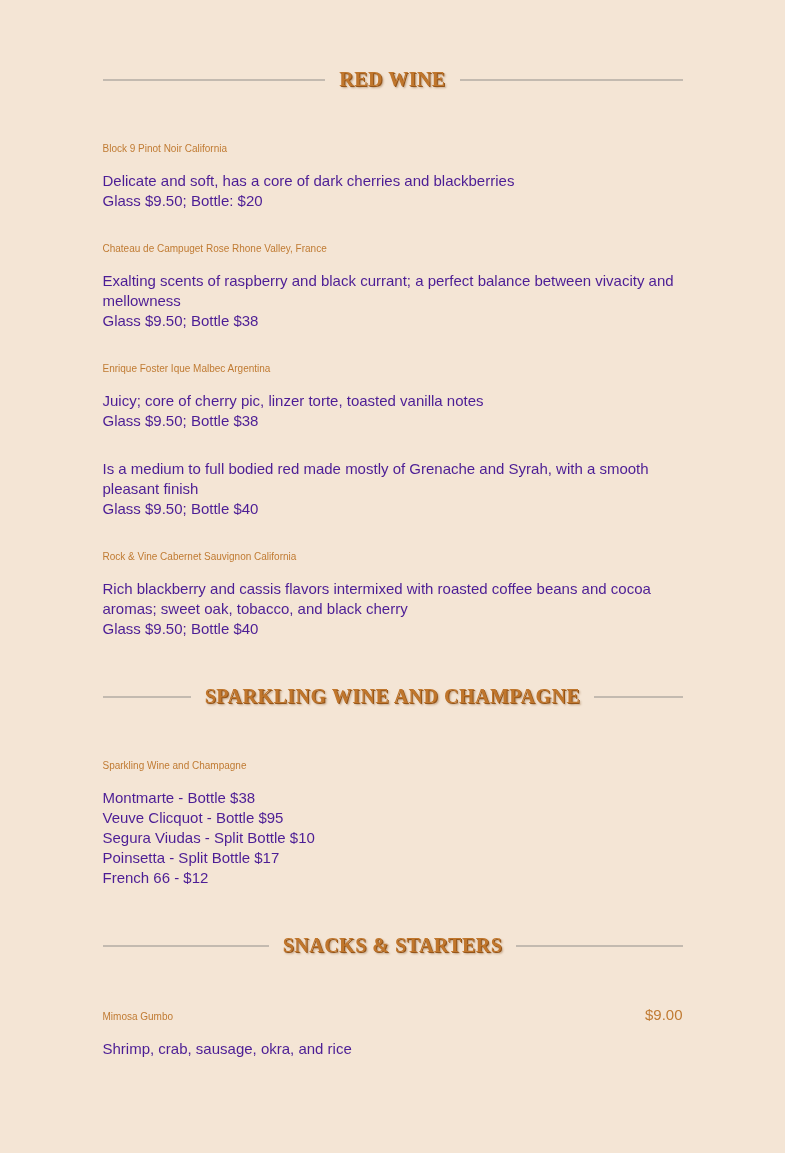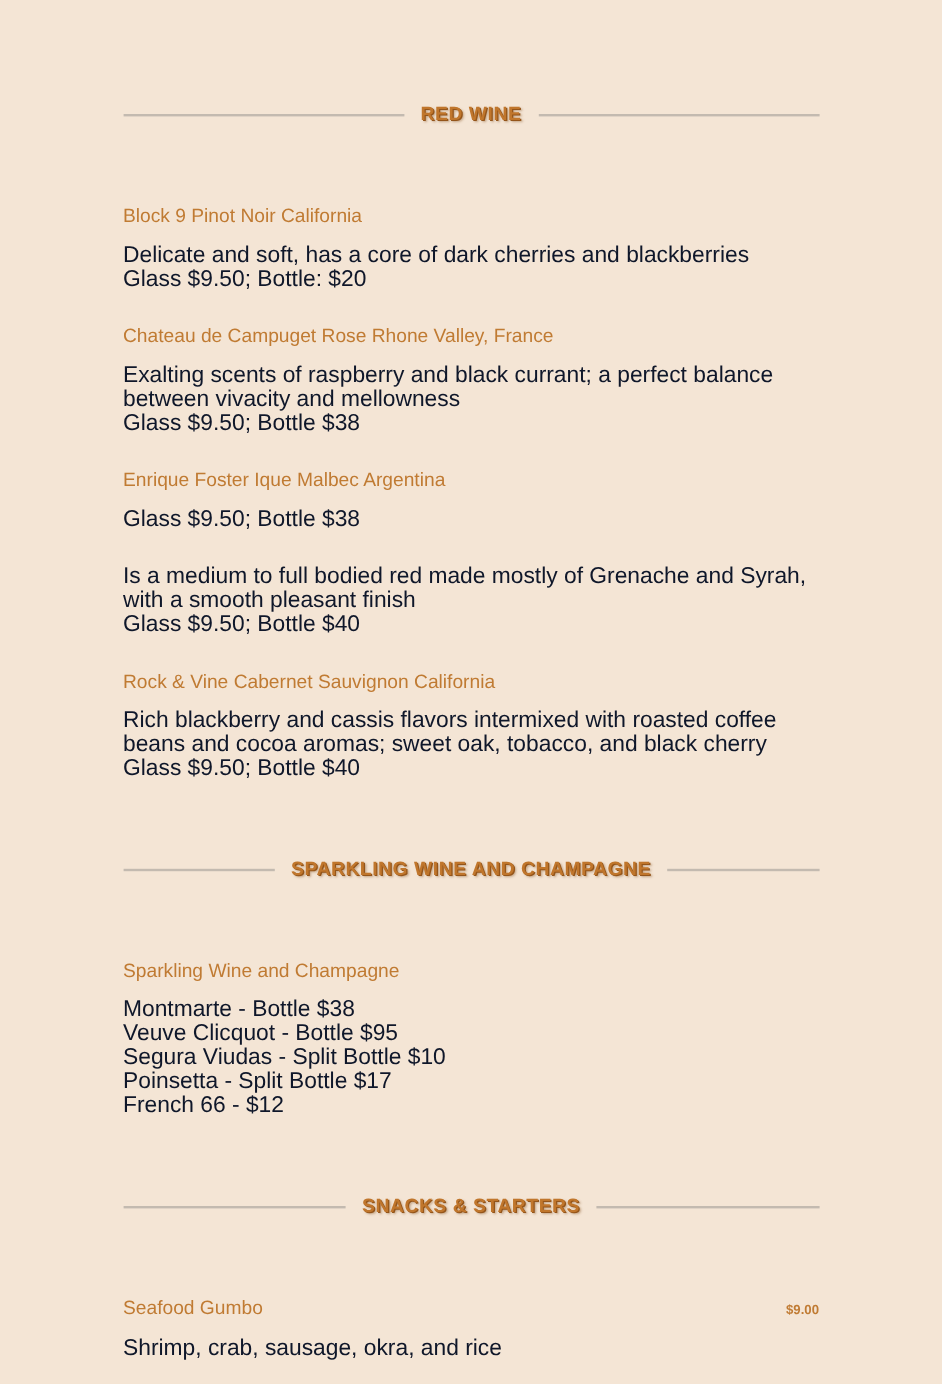--- a/index.html
+++ b/index.html
@@ -25,53 +25,52 @@
     display: flex;
     align-items: center;
     margin-bottom: 44px;
   }
   .sec-line {
     flex: 1;
     height: 2px;
     background: #c3bab0;
   }
   .sec-title {
-    margin: 16px 14px;
-    font-family: Liberation Sans, sans-serif;
+    margin: 0 14px;
+    font-family: Liberation Serif, serif;
     font-weight: 700;
-    font-size: 16px;
+    font-size: 20px;
     line-height: 31px;
     letter-spacing: 0.5px;
     color: #c0762c;
     white-space: nowrap;
     text-shadow: 1px 1px 0 #94551a, 2px 2px 2px rgba(130, 80, 30, 0.45);
   }
   .menu-item .name-row {
     display: flex;
     justify-content: space-between;
     align-items: baseline;
     margin: 0 0 12px 0;
   }
   .item-name {
-    font-size: 16px;
+    font-size: 10px;
     line-height: 20px;
     color: #c07b33;
     margin: 0;
     font-weight: 400;
   }
   .item-price {
-    font-size: 11px;
+    font-size: 15px;
     line-height: 20px;
     color: #c07b33;
-    font-weight: bold;
   }
   .item-body {
-    font-size: 19px;
+    font-size: 15px;
     line-height: 20px;
-    color: #0f172a;
+    color: #4c1d95;
     margin: 0 0 28px 0;
   }
   .item-body div {
     margin: 0;
   }
 </style>
 </head>
 <body>
 
 <div class="page">
@@ -98,20 +97,21 @@
           <div class="item-body">
             <div>Exalting scents of raspberry and black currant; a perfect balance between vivacity and mellowness</div>
             <div>Glass $9.50; Bottle $38</div>
           </div>
         </div>
         <div class="menu-item">
           <div class="name-row">
             <h3 class="item-name">Enrique Foster Ique Malbec Argentina</h3>
           </div>
           <div class="item-body">
+            <div>Juicy; core of cherry pic, linzer torte, toasted vanilla notes</div>
             <div>Glass $9.50; Bottle $38</div>
           </div>
         </div>
         <div class="menu-item">
           <div class="item-body">
             <div>Is a medium to full bodied red made mostly of Grenache and Syrah, with a smooth pleasant finish</div>
             <div>Glass $9.50; Bottle $40</div>
           </div>
         </div>
         <div class="menu-item">
@@ -144,21 +144,21 @@
         </div>
       </section>
       <section class="menu-section">
         <div class="sec-header">
           <span class="sec-line"></span>
           <h2 class="sec-title">SNACKS &amp; STARTERS</h2>
           <span class="sec-line"></span>
         </div>
         <div class="menu-item">
           <div class="name-row">
-            <h3 class="item-name">Seafood Gumbo</h3>
+            <h3 class="item-name">Mimosa Gumbo</h3>
             <span class="item-price">$9.00</span>
           </div>
           <div class="item-body">
             <div>Shrimp, crab, sausage, okra, and rice</div>
           </div>
         </div>
       </section>
     </div>
 </div>
 

